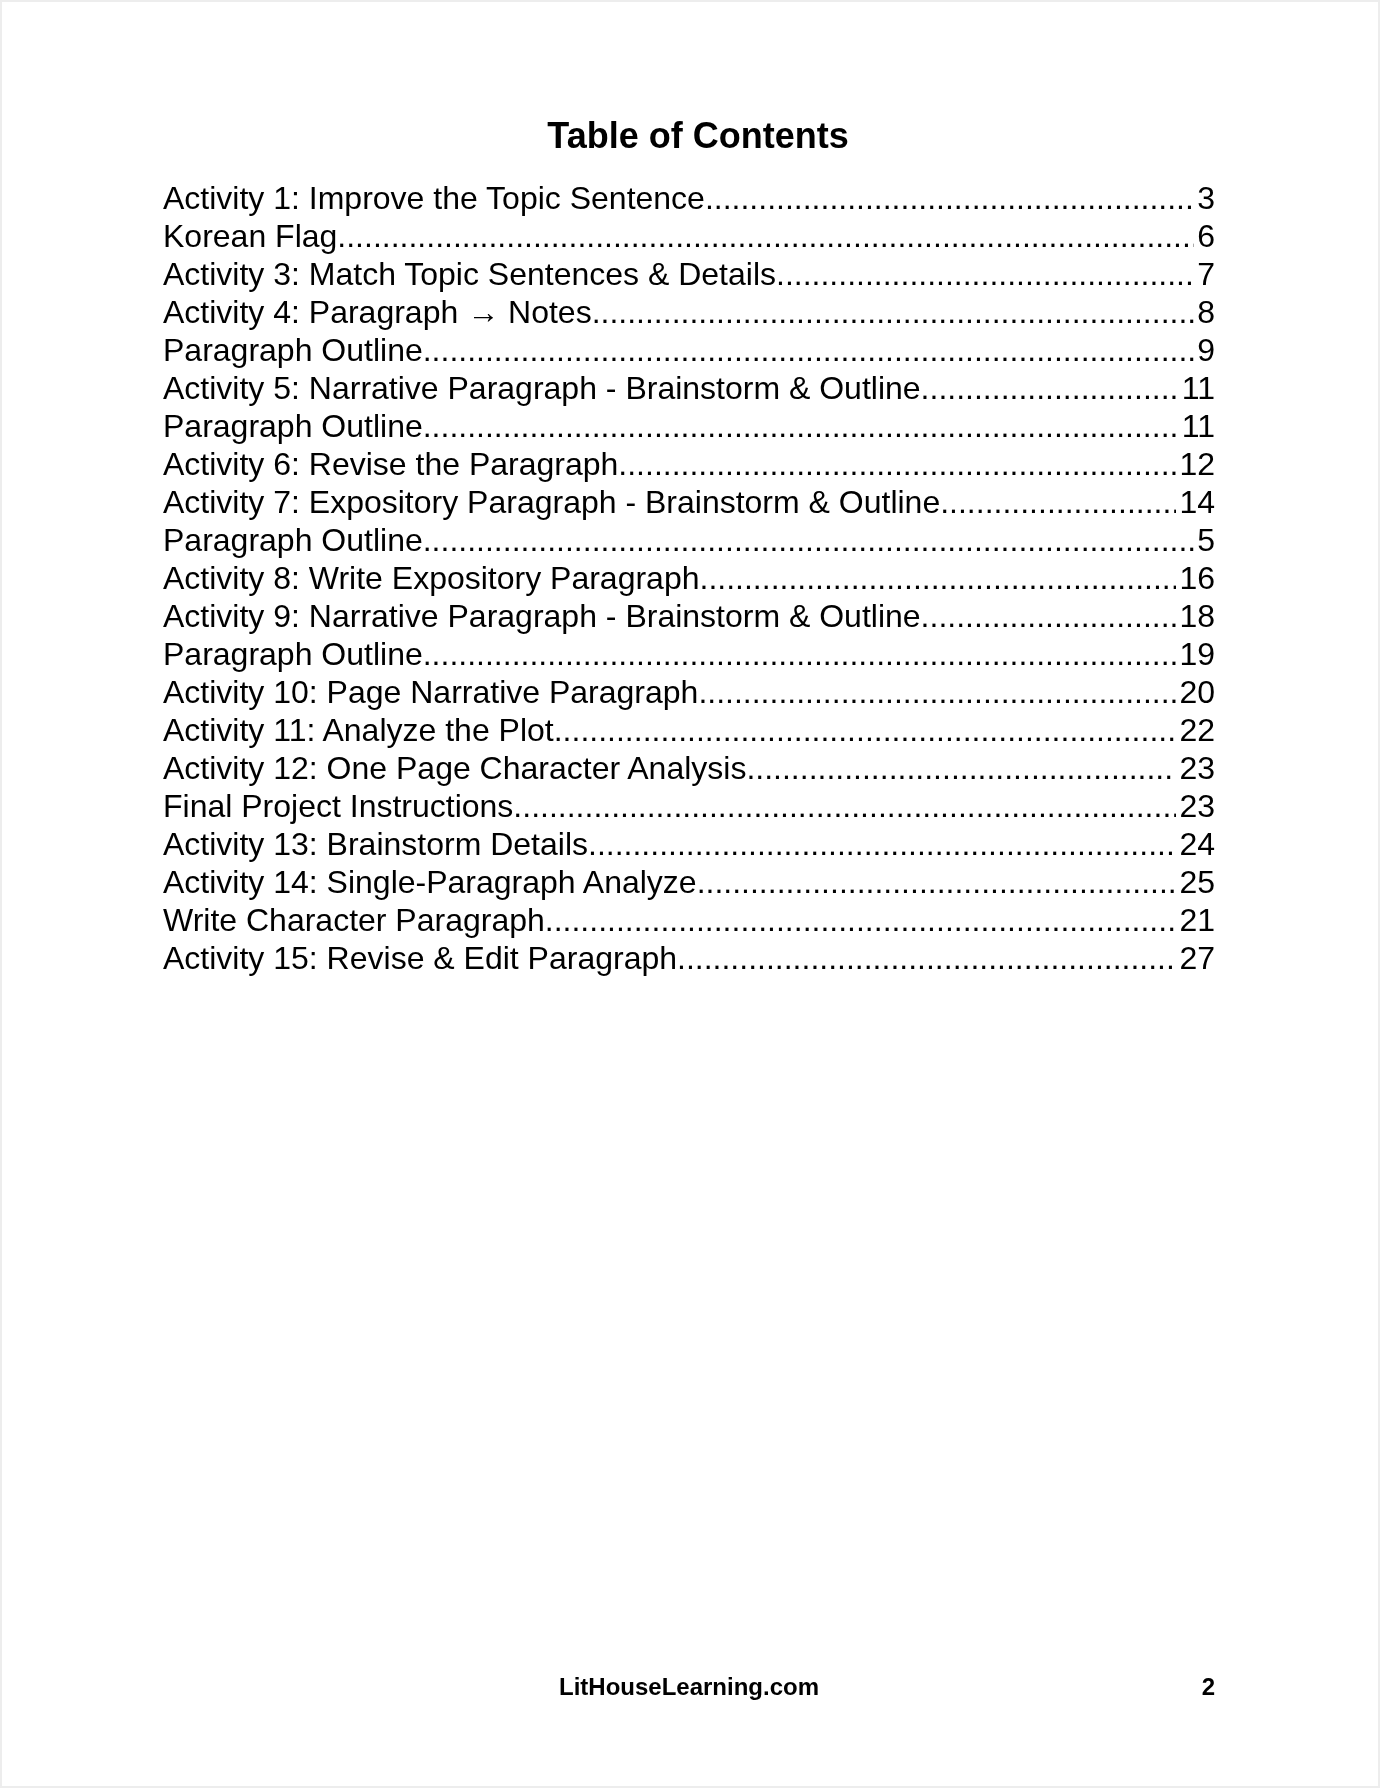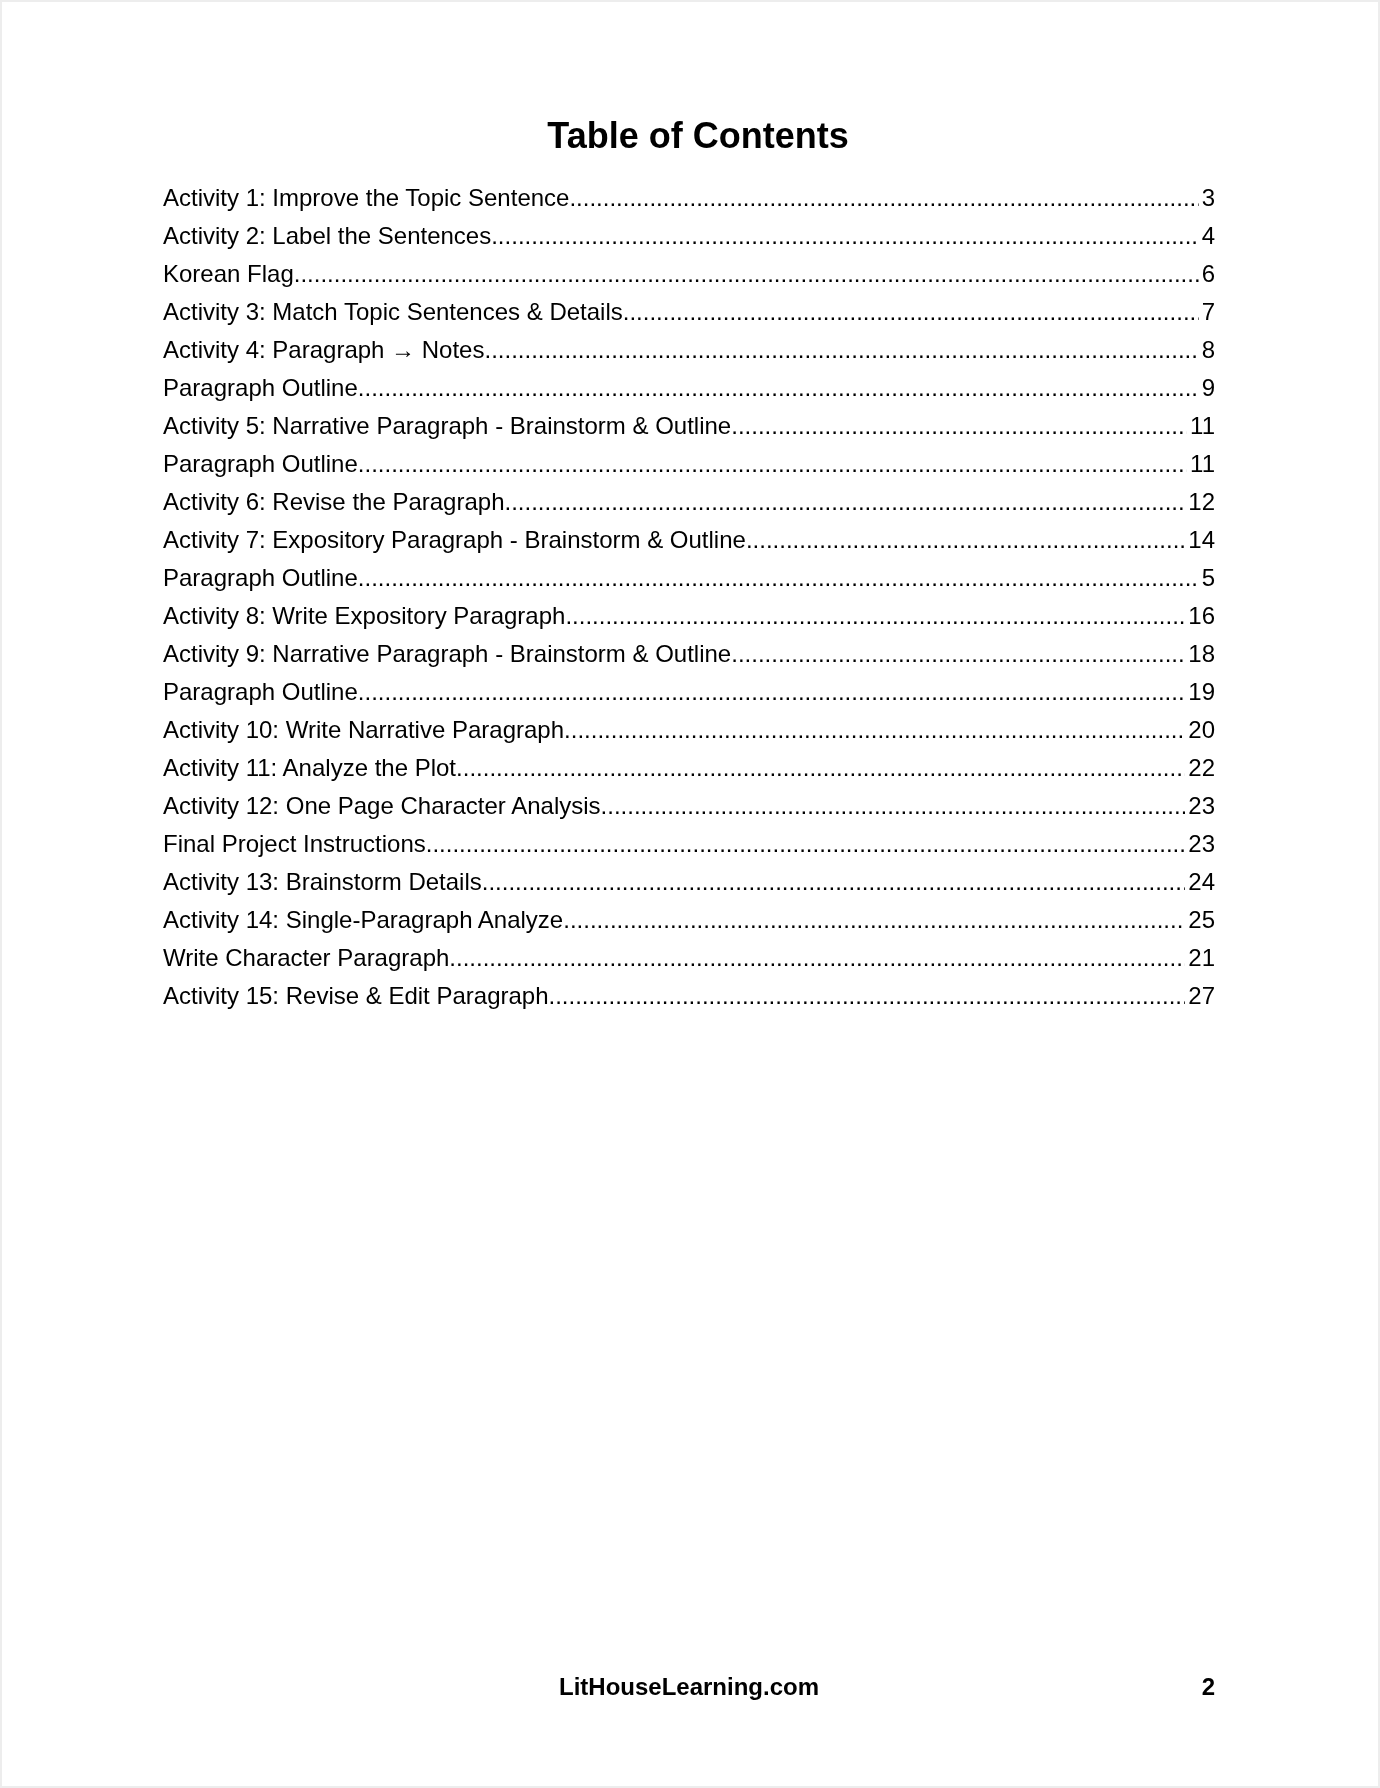--- a/index.html
+++ b/index.html
@@ -35,21 +35,21 @@
     position: absolute;
     top: 177px;
     left: 161px;
     right: 163px;
   }
   .toc-row {
     display: flex;
     align-items: baseline;
     height: 38px;
     line-height: 38px;
-    font-size: 24px;
+    font-size: 32px;
   }
   .toc-label {
     white-space: nowrap;
     flex: 0 0 auto;
   }
   .toc-dots {
     flex: 1 1 auto;
     overflow: hidden;
     white-space: nowrap;
     min-width: 0;
@@ -91,25 +91,20 @@
 
   <h1 class="doc-title">Table of Contents</h1>
 
   <div class="toc">
   <div class="toc-row">
     <span class="toc-label">Activity 1: Improve the Topic Sentence</span>
     <span class="toc-dots"></span>
     <span class="toc-page">3</span>
   </div>
 
-  <div class="toc-row">
-    <span class="toc-label">Activity 2: Label the Sentences</span>
-    <span class="toc-dots"></span>
-    <span class="toc-page">4</span>
-  </div>
 
   <div class="toc-row">
     <span class="toc-label">Korean Flag</span>
     <span class="toc-dots"></span>
     <span class="toc-page">6</span>
   </div>
 
   <div class="toc-row">
     <span class="toc-label">Activity 3: Match Topic Sentences &amp; Details</span>
     <span class="toc-dots"></span>
@@ -170,21 +165,21 @@
     <span class="toc-page">18</span>
   </div>
 
   <div class="toc-row">
     <span class="toc-label">Paragraph Outline</span>
     <span class="toc-dots"></span>
     <span class="toc-page">19</span>
   </div>
 
   <div class="toc-row">
-    <span class="toc-label">Activity 10: Write Narrative Paragraph</span>
+    <span class="toc-label">Activity 10: Page Narrative Paragraph</span>
     <span class="toc-dots"></span>
     <span class="toc-page">20</span>
   </div>
 
   <div class="toc-row">
     <span class="toc-label">Activity 11: Analyze the Plot</span>
     <span class="toc-dots"></span>
     <span class="toc-page">22</span>
   </div>
 

